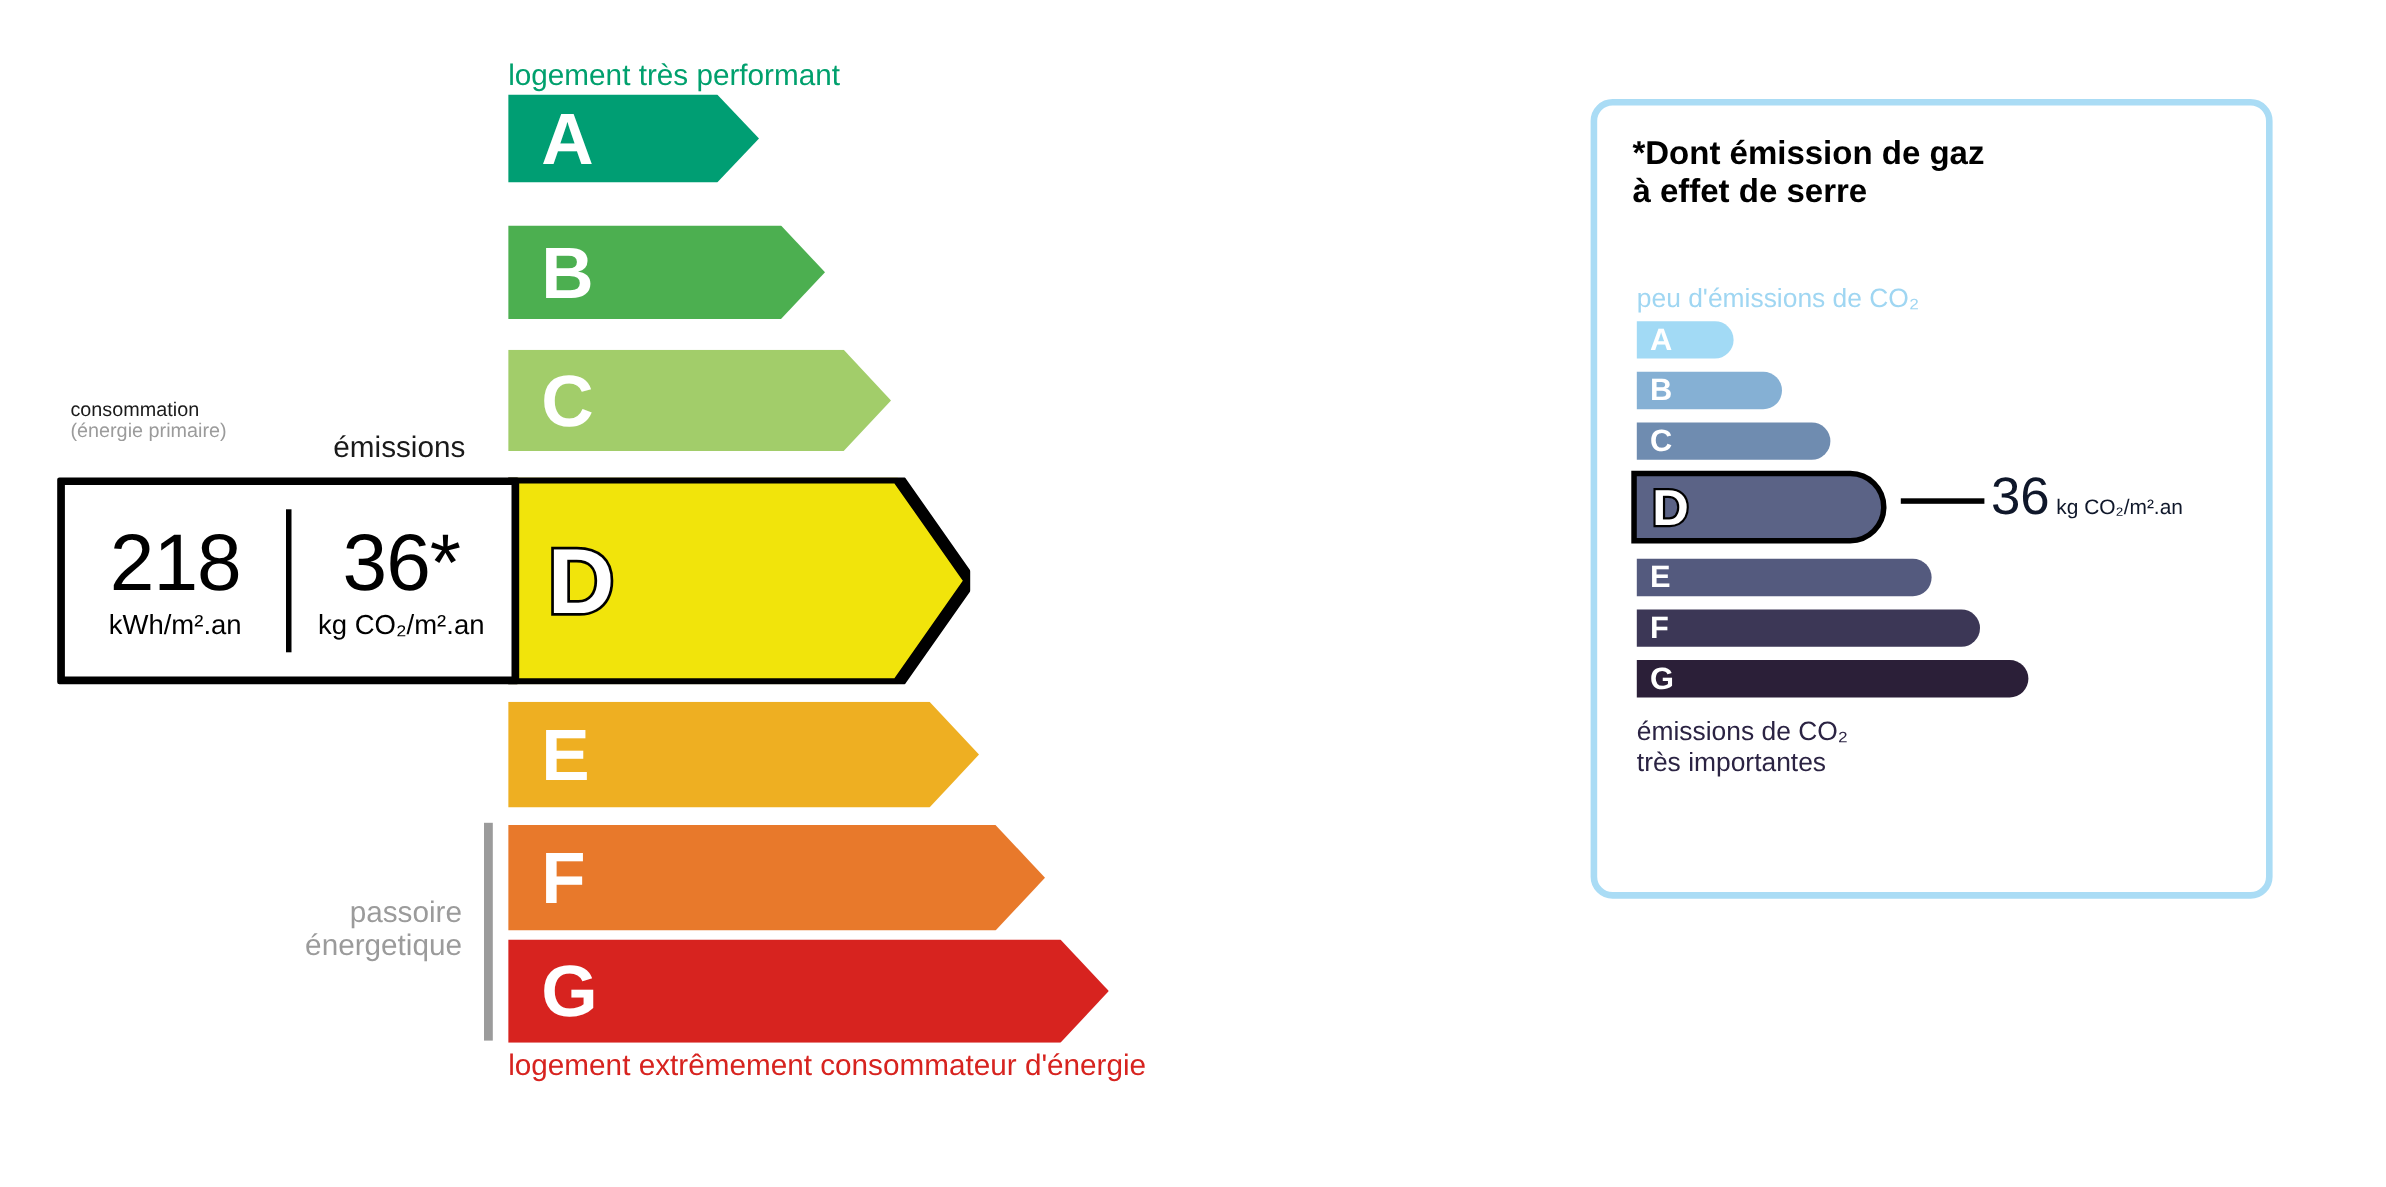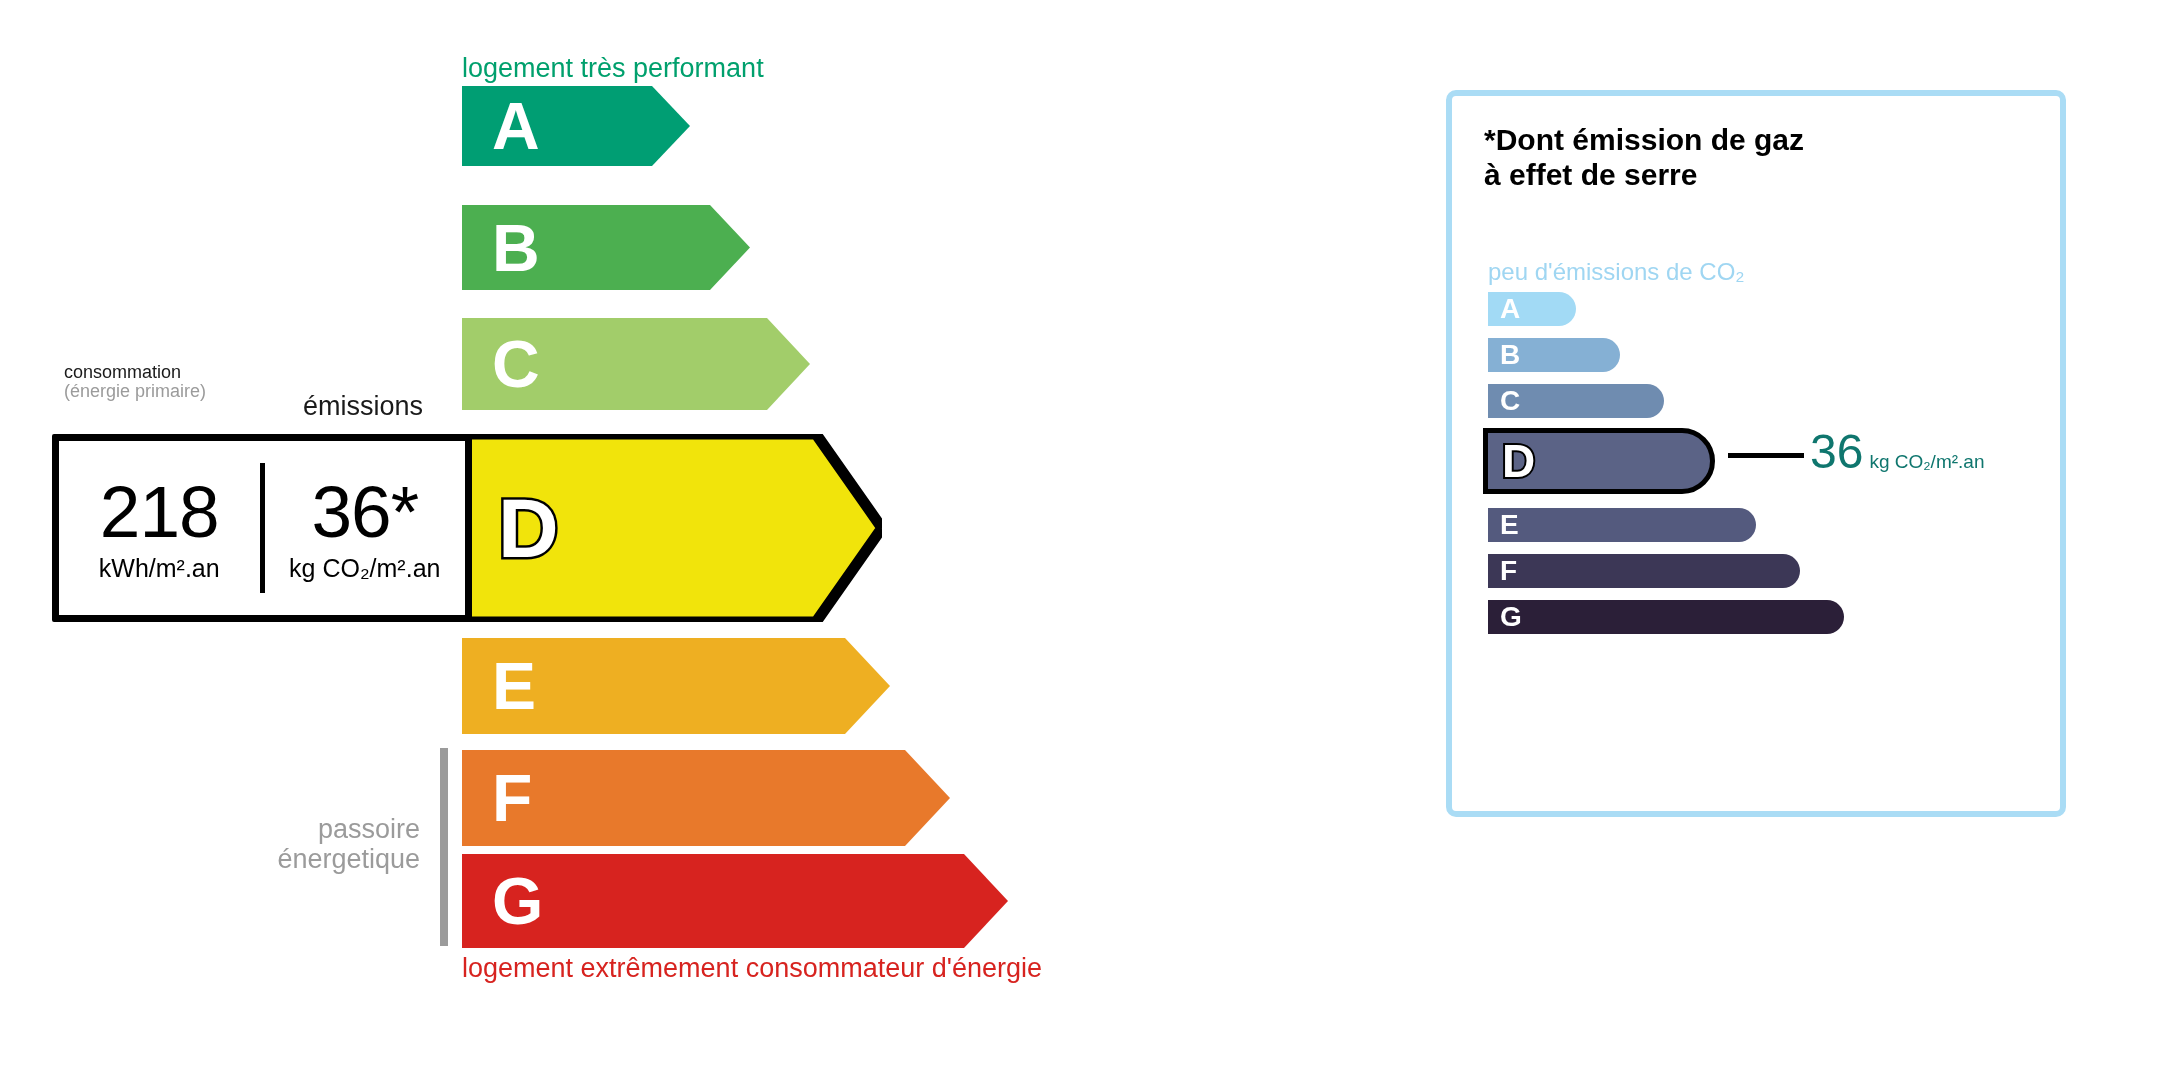--- a/index.html
+++ b/index.html
@@ -155,21 +155,21 @@
   }
 
   
   #co2-panel {
     position: absolute;
     left: 1446px;
     top: 90px;
     width: 620px;
     height: 727px;
     border: 6px solid #aadcf5;
-    border-radius: 10px;
+    border-radius: 20px;
     background: #ffffff;
     box-sizing: border-box;
   }
   .co2-title {
     position: absolute;
     left: 32px;
     top: 26px;
     font-size: 30px;
     font-weight: 700;
     color: #000000;
@@ -224,21 +224,21 @@
     left: 14px;
   }
   .co2-leader {
     position: absolute;
     height: 5px;
     background: #000000;
   }
   .co2-value {
     position: absolute;
     font-size: 48px;
-    color: #0f766e;
+    color: #0f172a;
     line-height: 1;
     white-space: nowrap;
     text-align: right;
   }
   .co2-value .unit {
     font-size: 19px;
     margin-left: 6px;
   }
 </style>
 </head>
@@ -357,13 +357,15 @@
 
   <div class="co2-bar" style="top:504px; width:356px; background:#2b1f38;">
     <span class="co2-letter">G</span>
   </div>
 
   <div class="co2-leader" style="left:276px; top:357px; width:76px;"></div>
   <div class="co2-value" style="left:358px; top:332px;">
     <span>36</span><span class="unit">kg CO₂/m².an</span>
   </div>
 
+  <div class="co2-bottom-caption">émissions de CO₂
+très importantes</div>
 </div>
 
 </body></html>

